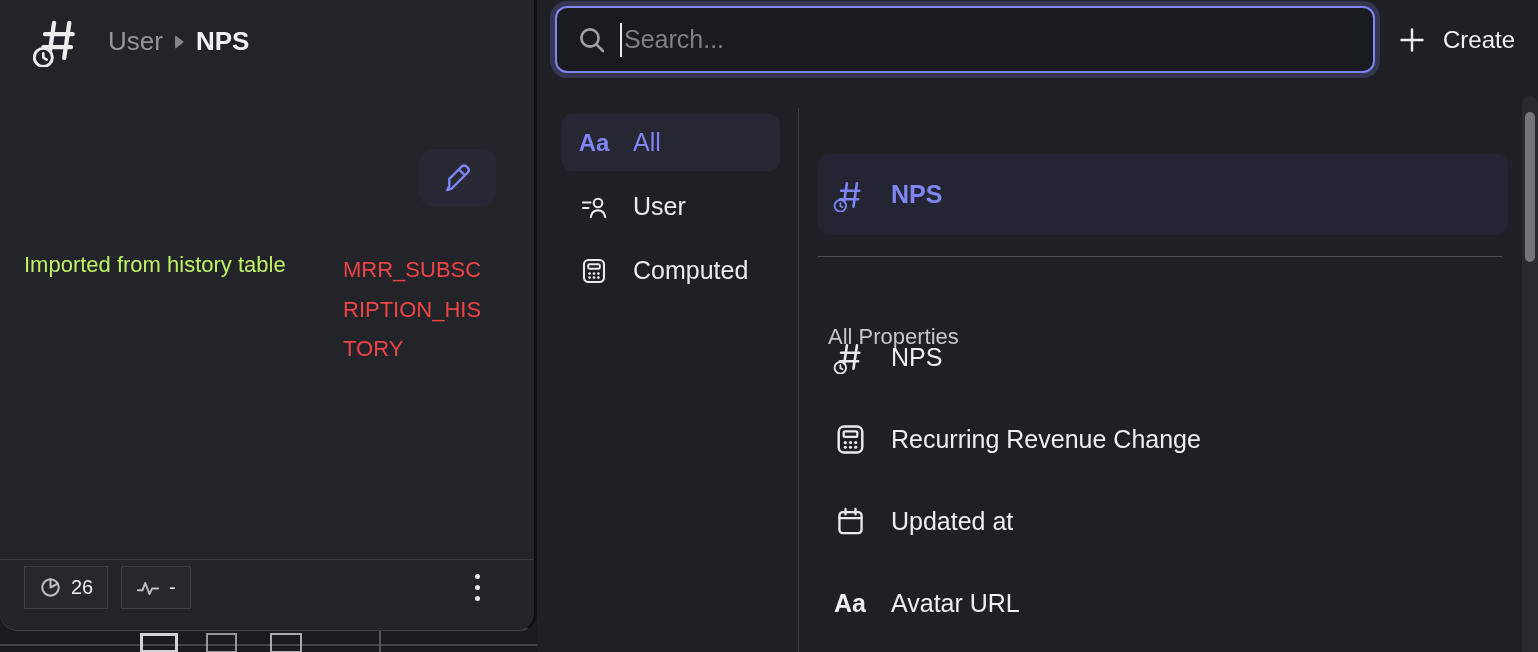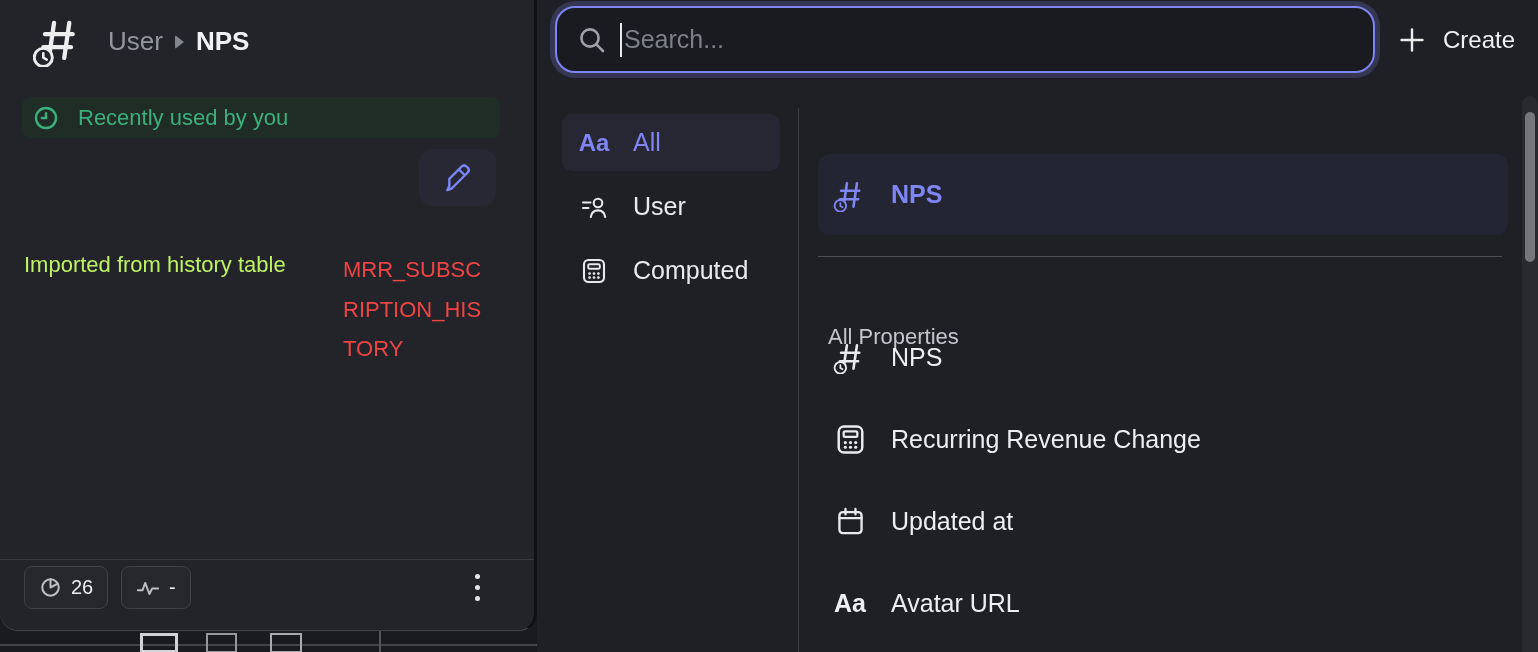--- a/index.html
+++ b/index.html
@@ -57,21 +57,21 @@
   .info-label { position: absolute; left: 24px; top: 252px; font-size: 22px; color: #bef264; }
   .info-value {
     position: absolute; left: 343px; top: 250px; width: 150px;
     font-size: 22px; line-height: 39.5px; color: #ef4444;
     word-break: break-all;
   }
 
   .footer-divider { position: absolute; left: 0; top: 559px; width: 534px; height: 1px; background: #3a3b41; }
   .stat-pill {
     position: absolute; top: 566px; height: 43px;
-    background: #27282d; border: 1px solid #3f4046; border-radius: 8px;
+    background: #27282d; border: 1px solid #3f4046; border-radius: 0;
     display: flex; align-items: center; gap: 9px; padding: 0 14px;
     color: #c9cacf; cursor: pointer; font-family: inherit;
   }
   .stat-pill .pill-value { font-size: 20px; color: #ecedf0; }
   .pill-count { left: 24px; }
   .pill-trend { left: 121px; }
   .kebab-btn {
     position: absolute; left: 458px; top: 563px; width: 38px; height: 48px;
     background: none; border: none; cursor: pointer;
     display: flex; flex-direction: column; align-items: center; justify-content: center; gap: 6px;
@@ -83,21 +83,21 @@
   .bg-hline { position: absolute; left: 0; top: 13px; width: 537px; height: 2px; background: #43444a; }
   .bg-box { position: absolute; top: 2px; height: 20px; }
   .bg-box.b1 { left: 140px; width: 38px; border: 3px solid #d2d3d7; }
   .bg-box.b2 { left: 206px; width: 31px; border: 2px solid #97989c; }
   .bg-box.b3 { left: 270px; width: 32px; border: 2px solid #aaabaf; }
   .bg-vline { position: absolute; left: 379px; top: 0; width: 2px; height: 21px; background: #55565c; }
 
   
   .search-wrap {
     position: absolute; left: 18px; top: 6px; width: 820px; height: 67px;
-    background: #1a1b20; border: 2px solid #7e84f0; border-radius: 20px;
+    background: #1a1b20; border: 2px solid #7e84f0; border-radius: 12px;
     box-shadow: 0 0 0 5px rgba(126, 132, 240, 0.22);
     display: flex; align-items: center; padding-left: 20px;
   }
   .search-icon { color: #9fa1a8; margin-right: 13px; }
   .caret { width: 2px; height: 34px; background: #e8e9ee; margin-right: 2px; }
   .search-input {
     flex: 1; height: 100%; background: transparent; border: none; outline: none;
     font-family: inherit; font-size: 25px; color: #e8e9ee;
   }
   .search-input::placeholder { color: #7e8088; }
@@ -310,29 +310,20 @@
       </svg>
     </span>
   </div>
 
   <div class="breadcrumb">
     <span class="crumb-parent">User</span>
     <span class="crumb-sep"></span>
     <span class="crumb-current">NPS</span>
   </div>
 
-  <div class="recent-pill">
-    <span>
-      <svg width="26" height="26" viewBox="0 0 26 26" fill="none" stroke="currentColor" stroke-width="2.4" stroke-linecap="round">
-        <circle cx="13" cy="13" r="10"></circle>
-        <path d="M13 8.2 V13 H8.8"></path>
-      </svg>
-    </span>
-    <span class="recent-pill-label">Recently used by you</span>
-  </div>
 
 
   <button class="pencil-btn">
     <span>
       <svg width="32" height="32" viewBox="0 0 32 32" fill="none" stroke="currentColor" stroke-width="2.4" stroke-linecap="round" stroke-linejoin="round">
         <path d="M8.8 25.5 L6.8 29.6 L11.2 28 L27.2 12 C28.6 10.6 28.6 8.6 27.2 7.2 L26 6 C24.6 4.6 22.6 4.6 21.2 6 L8.8 18.4 Z" transform="translate(-1.5 -1.5)"></path>
         <path d="M19 9.5 L24 14.5" transform="translate(-1.5 -1.5)"></path>
       </svg>
     </span>
   </button>

